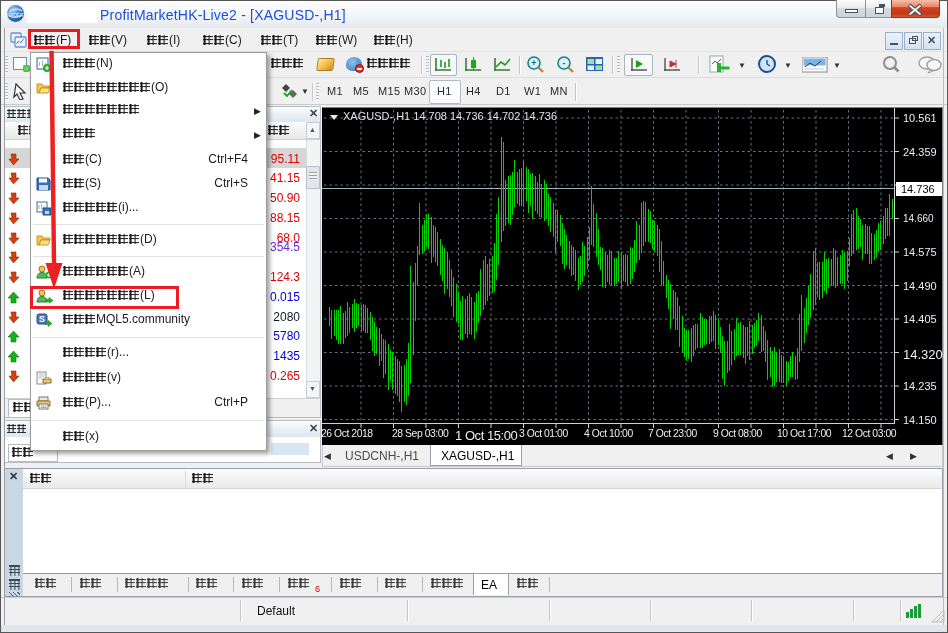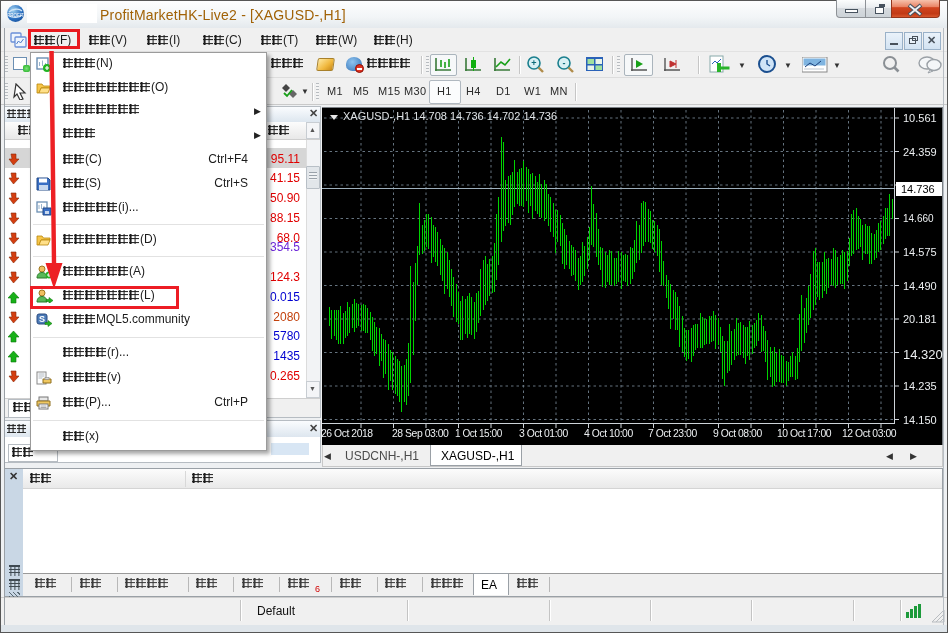--- a/index.html
+++ b/index.html
@@ -12,21 +12,21 @@
 .grip{position:absolute;width:3px;background:repeating-linear-gradient(to bottom,#b8bcc0 0 1px,#f4f4f4 1px 3px)}
 </style></head><body>
 <div class="a" style="left:0;top:0;width:948px;height:633px;border:1px solid #565656;background:#dfe5ea"></div>
 <div class="a" style="left:1px;top:1px;width:946px;height:27px;background:linear-gradient(#fdfdfe,#f2f5f7 60%,#e4e9ed)"></div>
 <div class="a" style="left:7px;top:5px;width:17px;height:17px;border-radius:50%;background:radial-gradient(circle at 35% 30%,#9fd0f0,#2a6fc0 55%,#0c3f86)"></div>
 <svg class="a" style="left:7px;top:5px" width="17" height="17">
     <path d="M2 7c3-3 10-4 13-1M2 11c4 2 10 2 13-1" stroke="#cfe4f6" stroke-width="1.3" fill="none"></path>
     <text x="8.5" y="12" font-size="4.5" fill="#fff" text-anchor="middle" font-family="Liberation Sans">PROFIT</text>
   </svg>
 <div class="a" style="left:27px;top:4px;width:70px;height:19px;background:#fff"></div>
-<div class="t" style="left:100px;top:7px;font-size:14px;color:#a16207;letter-spacing:.2px">ProfitMarketHK-Live2 - [XAGUSD-,H1]</div>
+<div class="t" style="left:100px;top:7px;font-size:14px;color:#1d4ed8;letter-spacing:.2px">ProfitMarketHK-Live2 - [XAGUSD-,H1]</div>
 <div class="a" style="left:836px;top:0;width:104px;height:19px">
 <div class="a" style="left:0;top:0;width:30px;height:18px;background:linear-gradient(#fcfdfd,#e9ecef 45%,#d7dbdf 46%,#cdd3d8);border:1px solid #8d9196;border-top:none;border-radius:0 0 0 4px"></div>
 <div class="a" style="left:29px;top:0;width:27px;height:18px;background:linear-gradient(#fcfdfd,#e9ecef 45%,#d7dbdf 46%,#cdd3d8);border:1px solid #8d9196;border-top:none"></div>
 <div class="a" style="left:55px;top:0;width:49px;height:18px;background:linear-gradient(#f6c1ac,#e98465 40%,#d1441f 45%,#c23a16 80%,#d8572d);border:1px solid #93351c;border-top:none;border-radius:0 0 4px 0"></div>
 <div class="a" style="left:9px;top:9px;width:13px;height:4px;background:#fdfdfd;border:1px solid #47525e"></div>
 <div class="a" style="left:39px;top:7px;width:9px;height:7px;border:1.5px solid #47525e;background:#fdfdfd"></div>
 <div class="a" style="left:43px;top:4px;width:6px;height:3px;background:#47525e"></div>
 <svg class="a" style="left:69px;top:3px" width="20" height="14">
       <path d="M4 2l6 5 6-5M4 12l6-5 6 5" stroke="#47525e" stroke-width="4" fill="none"></path>
       <path d="M4.5 2.5l5.5 4.5 5.5-4.5M4.5 11.5L10 7l5.5 4.5" stroke="#eef1f4" stroke-width="1.8" fill="none"></path>
@@ -198,21 +198,21 @@
     <path d="M3 1h5v5h3l-5.5 6L1 6h3z" fill="#d43e10" stroke="#8a2a08" stroke-width=".6"></path>
   </svg>
 <div class="t" style="left:250px;top:270.0px;width:50px;justify-content:flex-end;color:#e00000">124.3</div>
 <svg class="a" style="left:8px;top:290.8px" width="12" height="13">
     <path d="M5.5 1L11 7H8v5H3V7H0z" fill="#18b018" stroke="#0a7a0a" stroke-width=".6"></path>
   </svg>
 <div class="t" style="left:250px;top:289.8px;width:50px;justify-content:flex-end;color:#0000d0">0.015</div>
 <svg class="a" style="left:8px;top:310.5px" width="12" height="13">
     <path d="M3 1h5v5h3l-5.5 6L1 6h3z" fill="#d43e10" stroke="#8a2a08" stroke-width=".6"></path>
   </svg>
-<div class="t" style="left:250px;top:309.5px;width:50px;justify-content:flex-end;color:#c2410c">2080</div>
+<div class="t" style="left:250px;top:309.5px;width:50px;justify-content:flex-end;color:#0f172a">2080</div>
 <svg class="a" style="left:8px;top:330.2px" width="12" height="13">
     <path d="M5.5 1L11 7H8v5H3V7H0z" fill="#18b018" stroke="#0a7a0a" stroke-width=".6"></path>
   </svg>
 <div class="t" style="left:250px;top:329.2px;width:50px;justify-content:flex-end;color:#0000d0">5780</div>
 <svg class="a" style="left:8px;top:350.0px" width="12" height="13">
     <path d="M5.5 1L11 7H8v5H3V7H0z" fill="#18b018" stroke="#0a7a0a" stroke-width=".6"></path>
   </svg>
 <div class="t" style="left:250px;top:349.0px;width:50px;justify-content:flex-end;color:#0000d0">1435</div>
 <svg class="a" style="left:8px;top:369.8px" width="12" height="13">
     <path d="M3 1h5v5h3l-5.5 6L1 6h3z" fill="#d43e10" stroke="#8a2a08" stroke-width=".6"></path>
@@ -244,29 +244,29 @@
     <path d="M0 80.5H572" stroke="#9fb0bd" stroke-width="1"></path>
     <path transform="translate(-322,-108)" d="M329.5 307.0V325.8M331.5 309.5V339.3M334.5 310.3V336.3M336.5 309.6V340.4M338.5 310.4V343.6M340.5 306.1V343.6M343.5 313.3V343.5M345.5 310.6V338.4M347.5 301.5V335.6M349.5 307.2V333.1M352.5 304.0V327.8M354.5 298.5V331.8M356.5 303.1V328.4M358.5 304.1V326.4M361.5 304.6V330.9M363.5 304.3V330.5M365.5 305.1V333.0M367.5 307.9V332.8M370.5 312.3V340.0M372.5 317.1V350.7M374.5 321.9V355.7M376.5 326.7V354.2M379.5 328.0V366.2M381.5 334.0V360.8M383.5 339.4V378.3M385.5 339.8V373.7M388.5 343.6V390.2M390.5 349.7V381.4M392.5 352.3V390.4M395.5 355.8V393.7M397.5 358.5V396.0M399.5 360.5V402.1M401.5 365.8V411.5M404.5 364.8V401.7M406.5 358.8V404.7M408.5 342.9V396.1M410.5 265.5V382.7M413.5 281.8V354.7M415.5 263.4V320.8M417.5 246.4V285.3M419.5 203.1V254.7M422.5 224.5V253.8M424.5 220.0V250.9M426.5 213.7V246.9M428.5 214.1V248.9M431.5 216.8V262.5M433.5 225.1V257.4M435.5 227.4V261.7M437.5 232.2V266.4M440.5 239.2V274.8M442.5 244.7V280.5M444.5 247.9V294.0M447.5 252.1V288.8M449.5 260.4V296.9M451.5 269.0V305.6M453.5 277.2V317.2M456.5 284.0V321.5M458.5 291.6V324.4M460.5 300.9V339.7M462.5 295.7V339.6M465.5 299.0V333.9M467.5 295.8V338.4M469.5 292.6V333.5M471.5 296.9V334.5M474.5 301.8V339.1M476.5 292.8V331.8M478.5 291.3V323.3M480.5 269.3V316.4M483.5 259.9V310.0M485.5 255.5V305.1M487.5 263.9V300.6M489.5 259.3V296.3M492.5 255.6V292.6M494.5 243.3V292.4M496.5 213.9V280.4M498.5 197.0V264.8M501.5 137.1V242.4M503.5 142.3V231.0M505.5 180.3V226.1M508.5 176.3V222.8M510.5 174.5V224.5M512.5 172.0V214.5M514.5 160.2V206.7M517.5 171.6V203.9M519.5 168.6V205.5M521.5 168.2V206.3M523.5 160.5V206.5M526.5 167.2V200.5M528.5 168.5V212.6M530.5 174.0V206.2M532.5 172.9V219.4M535.5 175.5V211.3M537.5 181.8V213.9M539.5 174.2V216.6M541.5 183.8V217.5M544.5 180.2V220.9M546.5 183.5V219.2M548.5 193.5V225.7M550.5 196.7V231.7M553.5 203.1V236.8M555.5 210.0V252.6M557.5 210.3V241.7M560.5 215.4V245.7M562.5 223.3V263.8M564.5 228.8V268.7M566.5 235.1V264.9M569.5 241.0V269.0M571.5 244.6V275.7M573.5 247.2V274.7M575.5 250.4V280.7M578.5 257.9V289.7M580.5 255.7V285.4M582.5 242.4V282.2M584.5 245.8V275.7M587.5 237.2V268.6M589.5 226.9V260.4M591.5 185.8V245.3M593.5 203.7V246.8M596.5 213.3V256.5M598.5 229.3V265.1M600.5 247.0V269.6M602.5 247.5V287.0M605.5 251.8V287.5M607.5 254.6V281.7M609.5 249.5V284.7M611.5 251.1V285.1M614.5 257.5V285.7M616.5 258.1V284.4M618.5 251.2V281.7M621.5 251.8V288.7M623.5 254.9V280.8M625.5 253.6V281.7M627.5 254.9V286.0M630.5 247.3V283.9M632.5 248.3V279.4M634.5 240.1V272.0M636.5 220.6V263.2M639.5 224.5V260.0M641.5 203.4V253.3M643.5 201.4V246.4M645.5 201.8V241.6M648.5 208.7V241.5M650.5 210.6V242.8M652.5 220.1V248.8M654.5 221.2V252.1M657.5 224.6V255.5M659.5 229.3V271.9M661.5 241.3V285.3M663.5 260.6V286.1M666.5 274.6V298.3M668.5 280.0V308.5M670.5 284.3V328.9M673.5 289.6V318.5M675.5 291.5V329.6M677.5 297.2V329.9M679.5 306.2V347.2M682.5 316.2V352.4M684.5 328.2V356.6M686.5 330.3V360.7M688.5 329.5V358.6M691.5 328.4V362.3M693.5 325.2V355.9M695.5 323.5V349.6M697.5 324.2V348.4M700.5 312.8V348.3M702.5 317.4V347.7M704.5 319.2V345.2M706.5 319.1V343.9M709.5 315.5V344.3M711.5 315.6V342.0M713.5 311.1V341.1M715.5 315.3V349.4M718.5 318.4V344.8M720.5 326.6V352.2M722.5 335.9V378.5M724.5 341.1V386.3M727.5 340.6V373.0M729.5 324.4V370.9M731.5 330.7V365.0M734.5 329.4V360.0M736.5 318.3V356.4M738.5 322.8V355.3M740.5 321.8V355.2M743.5 324.8V358.0M745.5 327.1V364.0M747.5 326.7V356.1M749.5 321.0V360.2M752.5 324.9V353.5M754.5 323.0V347.8M756.5 319.7V346.3M758.5 312.7V340.9M761.5 315.1V352.3M763.5 325.6V350.9M765.5 331.2V362.0M767.5 340.4V379.9M770.5 346.5V377.2M772.5 350.5V387.4M774.5 346.7V385.5M776.5 353.4V381.8M779.5 349.3V381.5M781.5 355.3V382.8M783.5 355.6V383.4M786.5 360.8V385.7M788.5 362.0V381.1M790.5 355.9V377.4M792.5 352.4V377.1M795.5 356.2V380.3M797.5 348.2V378.8M799.5 313.5V362.3M801.5 295.3V350.5M804.5 308.0V342.5M806.5 298.4V333.3M808.5 286.1V325.1M810.5 274.3V317.7M813.5 251.4V309.9M815.5 248.1V305.2M817.5 261.5V297.2M819.5 261.8V299.7M822.5 261.5V297.8M824.5 251.5V291.3M826.5 259.3V294.0M828.5 258.1V288.4M831.5 259.4V285.4M833.5 248.3V285.9M835.5 249.8V287.6M837.5 256.7V284.5M840.5 255.0V283.9M842.5 250.3V283.6M844.5 251.9V289.4M847.5 250.9V280.9M849.5 238.0V266.4M851.5 214.4V255.9M853.5 209.6V253.7M856.5 207.5V249.7M858.5 216.4V248.6M860.5 219.4V246.8M862.5 224.9V259.9M865.5 224.3V253.5M867.5 226.3V254.4M869.5 225.7V263.7M871.5 232.9V263.5M874.5 233.7V259.6M876.5 229.5V258.1M878.5 222.5V251.7M880.5 221.1V249.6M883.5 216.2V243.9M885.5 208.2V239.2M887.5 207.5V235.9M889.5 193.7V235.7M892.5 199.0V218.6" stroke="#00d300" stroke-width="1" fill="none" shape-rendering="crispEdges"></path>
     <path d="M8 7l8 0-4 5z" fill="#e8e8e8"></path>
     <text x="21" y="12" font-size="11" fill="#dfe3e6" font-family="Liberation Sans">XAGUSD-,H1  14.708 14.736 14.702 14.736</text>
   </svg>
 <div class="t" style="left:903px;top:112px;font-size:11px;color:#eceff1">10.561</div>
 <div class="t" style="left:903px;top:146px;font-size:11px;color:#eceff1">24.359</div>
 <div class="t" style="left:903px;top:213px;font-size:10px;color:#eceff1">14.660</div>
 <div class="t" style="left:903px;top:246px;font-size:11px;color:#eceff1">14.575</div>
 <div class="t" style="left:903px;top:280px;font-size:11px;color:#eceff1">14.490</div>
-<div class="t" style="left:903px;top:313px;font-size:11px;color:#eceff1">20.181</div>
+<div class="t" style="left:903px;top:313px;font-size:11px;color:#eceff1">14.405</div>
 <div class="t" style="left:903px;top:347px;font-size:13px;color:#eceff1">14.320</div>
 <div class="t" style="left:903px;top:380px;font-size:11px;color:#eceff1">14.235</div>
 <div class="t" style="left:903px;top:414px;font-size:11px;color:#eceff1">14.150</div>
 <div class="a" style="left:896px;top:182px;width:46px;height:14px;background:#fff"></div>
 <div class="t" style="left:901px;top:183px;font-size:11px;color:#000">14.736</div>
 <div class="t" style="left:321px;top:428px;font-size:10.4px;letter-spacing:-0.45px;color:#eceff1">26 Oct 2018</div>
 <div class="t" style="left:392px;top:428px;font-size:10.4px;letter-spacing:-0.45px;color:#eceff1">28 Sep 03:00</div>
-<div class="t" style="left:455px;top:428px;font-size:10px;letter-spacing:-0.45px;color:#eceff1">1 Oct 15:00</div>
+<div class="t" style="left:455px;top:428px;font-size:13px;letter-spacing:-0.45px;color:#eceff1">1 Oct 15:00</div>
 <div class="t" style="left:519px;top:428px;font-size:10.4px;letter-spacing:-0.45px;color:#eceff1">3 Oct 01:00</div>
 <div class="t" style="left:584px;top:428px;font-size:10.4px;letter-spacing:-0.45px;color:#eceff1">4 Oct 10:00</div>
 <div class="t" style="left:648px;top:428px;font-size:10.4px;letter-spacing:-0.45px;color:#eceff1">7 Oct 23:00</div>
 <div class="t" style="left:713px;top:428px;font-size:10.4px;letter-spacing:-0.45px;color:#eceff1">9 Oct 08:00</div>
 <div class="t" style="left:777px;top:428px;font-size:10.4px;letter-spacing:-0.45px;color:#eceff1">10 Oct 17:00</div>
 <div class="t" style="left:842px;top:428px;font-size:10.4px;letter-spacing:-0.45px;color:#eceff1">12 Oct 03:00</div>
 <div class="a" style="left:322px;top:445px;width:621px;height:22px;background:#f0f0f0;border:1px solid #c8c8c8;border-top:none"></div>
 <div class="t" style="left:324px;top:451px;font-size:9px;color:#333">◀</div>
 <div class="t" style="left:345px;top:449px;font-size:12px;color:#4a4a4a">USDCNH-,H1</div>
 <div class="a" style="left:430px;top:445px;width:92px;height:21px;background:#fff;border:1px solid #9aa0a6;border-top:none"></div>

